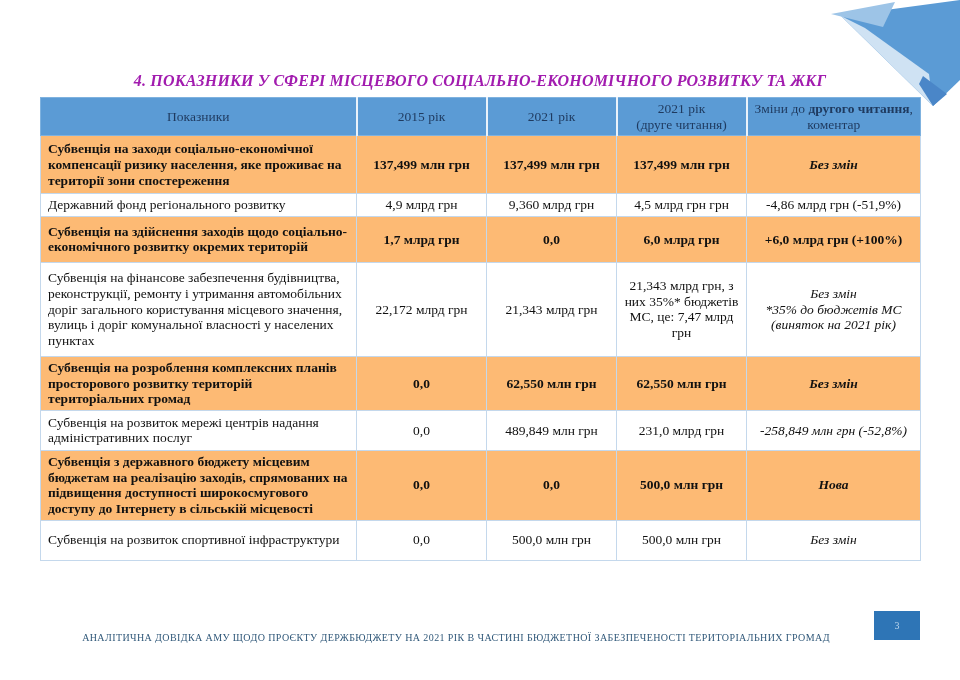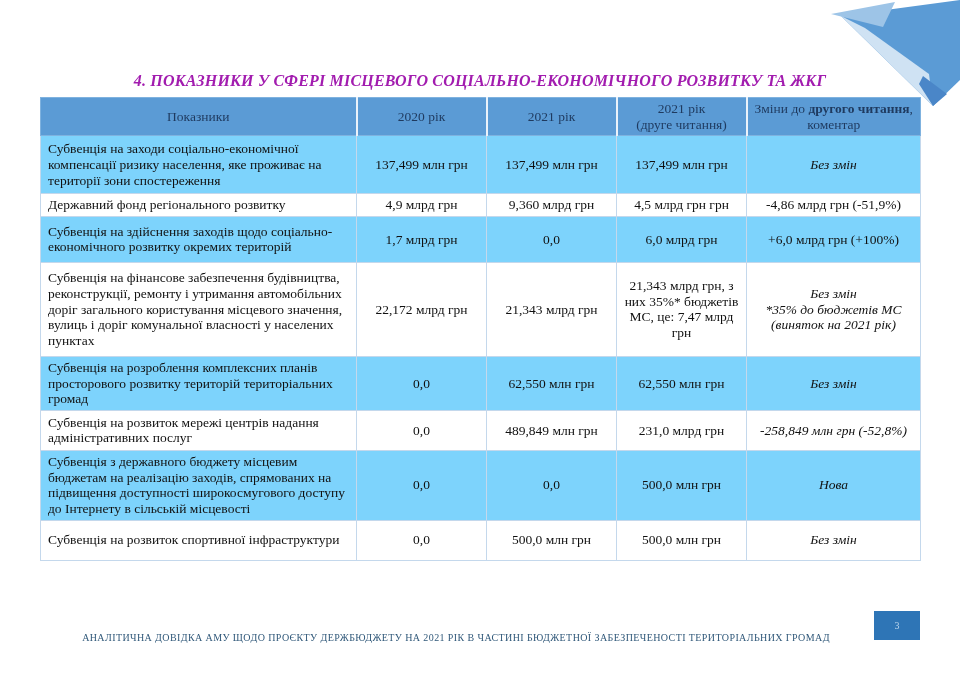--- a/index.html
+++ b/index.html
@@ -39,21 +39,21 @@
     color:#1f3a5f;
     font-weight:normal;
     font-size:13.5px;
     text-align:center;
     border:1px solid #7fb2df;
     border-left:2px solid #eaf2fa;
     height:36px;
   }
   table.indicators thead th:first-child { border-left:1px solid #7fb2df; }
   .pre-line { white-space:pre-line; }
-  tbody tr.band td { background:#7dd3fc; }
+  tbody tr.band td { background:#fdba74;font-weight:bold; }
   tbody td.name { text-align:left; }
   tbody td.val { text-align:center; }
   td.it { font-style:italic;margin-top:7px; }
   tr.r1{height:58px} tr.r2{height:16px} tr.r3{height:46px} tr.r4{height:94px}
   tr.r5{height:47px} tr.r6{height:40px} tr.r7{height:65px} tr.r8{height:40px}
   .footer-text {
     position:absolute; left:52px; right:100px; bottom:37px;
     text-align:center;
     font-size:10px;
     letter-spacing:0.4px;
@@ -84,21 +84,21 @@
   <colgroup>
     <col style="width:316px">
       <col style="width:130px">
       <col style="width:130px">
       <col style="width:130px">
       <col style="width:174px">
   </colgroup>
   <thead>
     <tr>
       <th>Показники</th>
-      <th>2020 рік</th>
+      <th>2015 рік</th>
       <th>2021 рік</th>
       <th class="pre-line">2021 рік
 (друге читання)</th>
       <th><span>Зміни до </span><b>другого читання</b><span>, коментар</span></th>
     </tr>
   </thead>
   <tbody>
     <tr class="band r1">
       <td class="name">Субвенція на заходи соціально-економічної компенсації ризику населення, яке проживає на території зони спостереження</td>
       <td class="val">137,499 млн грн</td>

